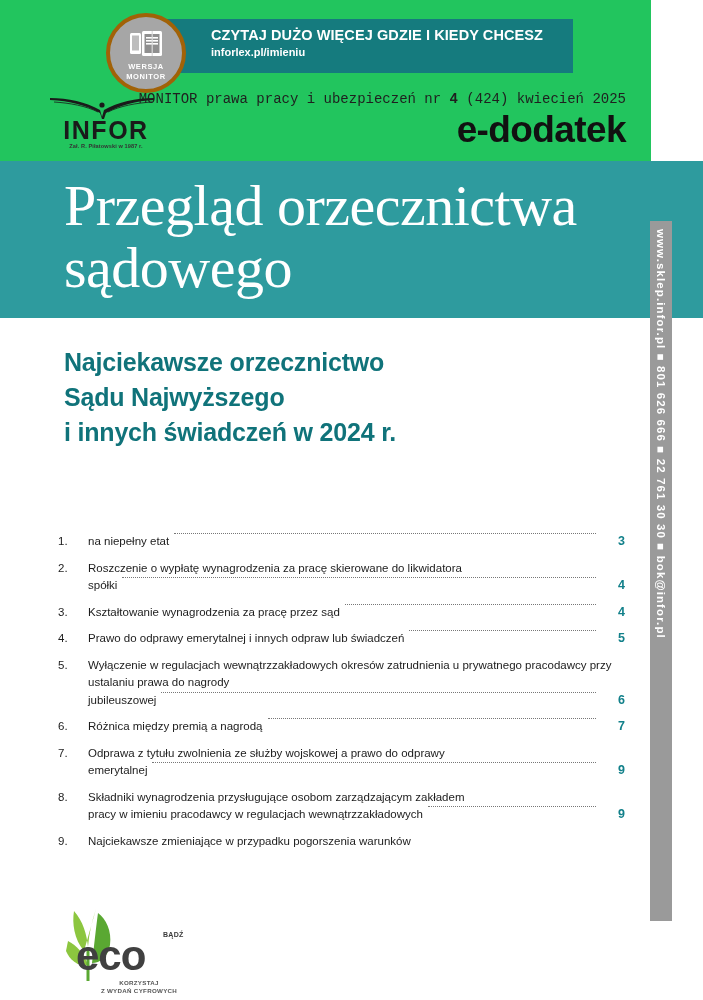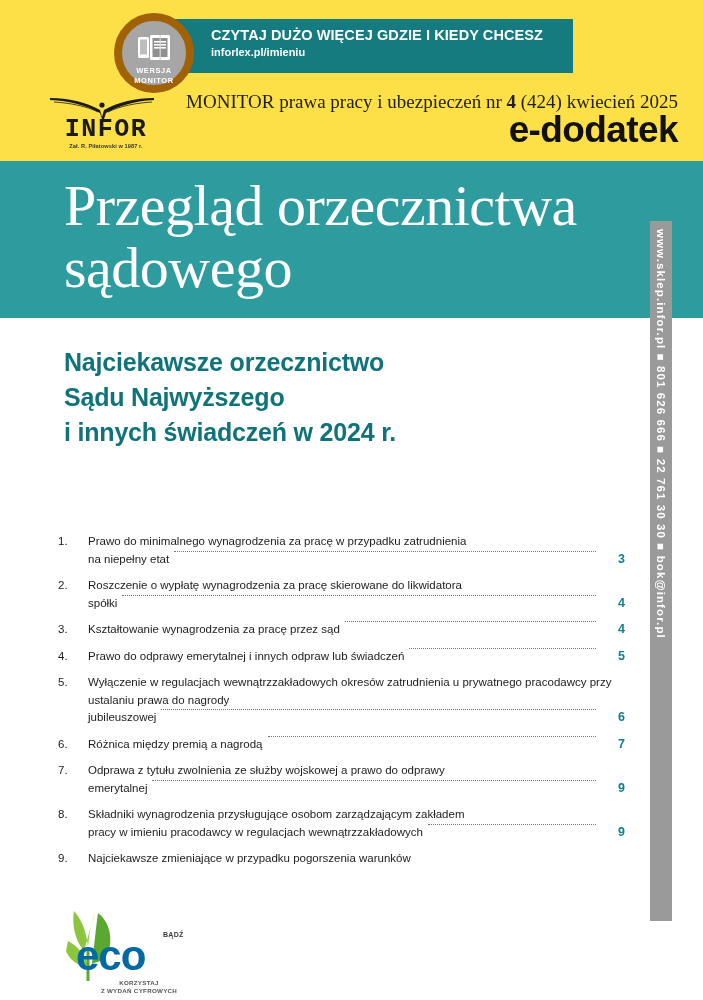--- a/index.html
+++ b/index.html
@@ -13,35 +13,36 @@
     font-family: "Liberation Sans", sans-serif;
     overflow: hidden;
     position: relative;
   }
 
   
   .header {
     position: absolute;
     left: 0;
     top: 0;
-    width: 703px;
+    width: 611px;
     height: 161px;
-    background: #fde047;
+    background: #22c55e;
+    padding-left: 40px;
   }
 
   
   .wersja-badge {
     position: absolute;
-    left: 114px;
+    left: 106px;
     top: 13px;
     width: 80px;
     height: 80px;
     border-radius: 50%;
     background: #a6a6a6;
-    border: 8px solid #a16207;
+    border: 4px solid #a16207;
     box-sizing: border-box;
     z-index: 3;
     display: flex;
     flex-direction: column;
     align-items: center;
     justify-content: flex-start;
     padding-top: 13px;
   }
   .wersja-icon {
     width: 34px;
@@ -92,43 +93,43 @@
     top: 94px;
     width: 116px;
     text-align: center;
   }
   .infor-wings {
     width: 112px;
     height: 26px;
     display: block;
   }
   .infor-word {
-    font-family: Liberation Mono, monospace;
+    font-family: Liberation Sans, sans-serif;
     font-size: 25px;
     font-weight: bold;
     letter-spacing: 1.5px;
     color: #1a1a1a;
     line-height: 22px;
     margin-top: -1px;
   }
   .infor-tag {
     font-size: 5.6px;
     font-weight: bold;
     color: #333333;
     letter-spacing: 0.1px;
     margin-top: 2px;
   }
 
   
   .masthead {
     position: absolute;
     right: 25px;
     top: 91px;
-    font-family: Liberation Serif, serif;
-    font-size: 19px;
+    font-family: Liberation Mono, monospace;
+    font-size: 14px;
     color: #1f1f1f;
     white-space: nowrap;
   }
   .masthead .issue-no {
     font-weight: bold;
   }
   .edodatek {
     position: absolute;
     right: 25px;
     top: 109px;
@@ -266,21 +267,21 @@
     font-weight: bold;
     color: #3a3a3a;
     letter-spacing: 0.3px;
   }
   .eco-word {
     position: absolute;
     left: 18px;
     top: 32px;
     font-size: 42px;
     font-weight: bold;
-    color: #0369a1;
+    color: #404040;
     letter-spacing: -1px;
     line-height: 42px;
   }
   .eco-sub {
     position: absolute;
     left: 6px;
     top: 76px;
     width: 150px;
     font-size: 6.2px;
     font-weight: bold;
@@ -353,21 +354,20 @@
 <div class="subtitle">
   <div>Najciekawsze orzecznictwo</div>
   <div>Sądu Najwyższego</div>
   <div>i innych świadczeń w 2024 r.</div>
 </div>
 
 <div class="toc" id="toc-list">
     <div class="toc-item">
       <div class="toc-num">1.</div>
       <div class="toc-body">
-        <div class="toc-text">Prawo do minimalnego wynagrodzenia za pracę w przypadku zatrudnienia</div>
         <div class="toc-lastline">
           <span class="lw">na niepełny etat</span>
           <span class="dots"></span>
           <span class="toc-page">3</span>
         </div>
       </div>
     </div>
     <div class="toc-item">
       <div class="toc-num">2.</div>
       <div class="toc-body">

